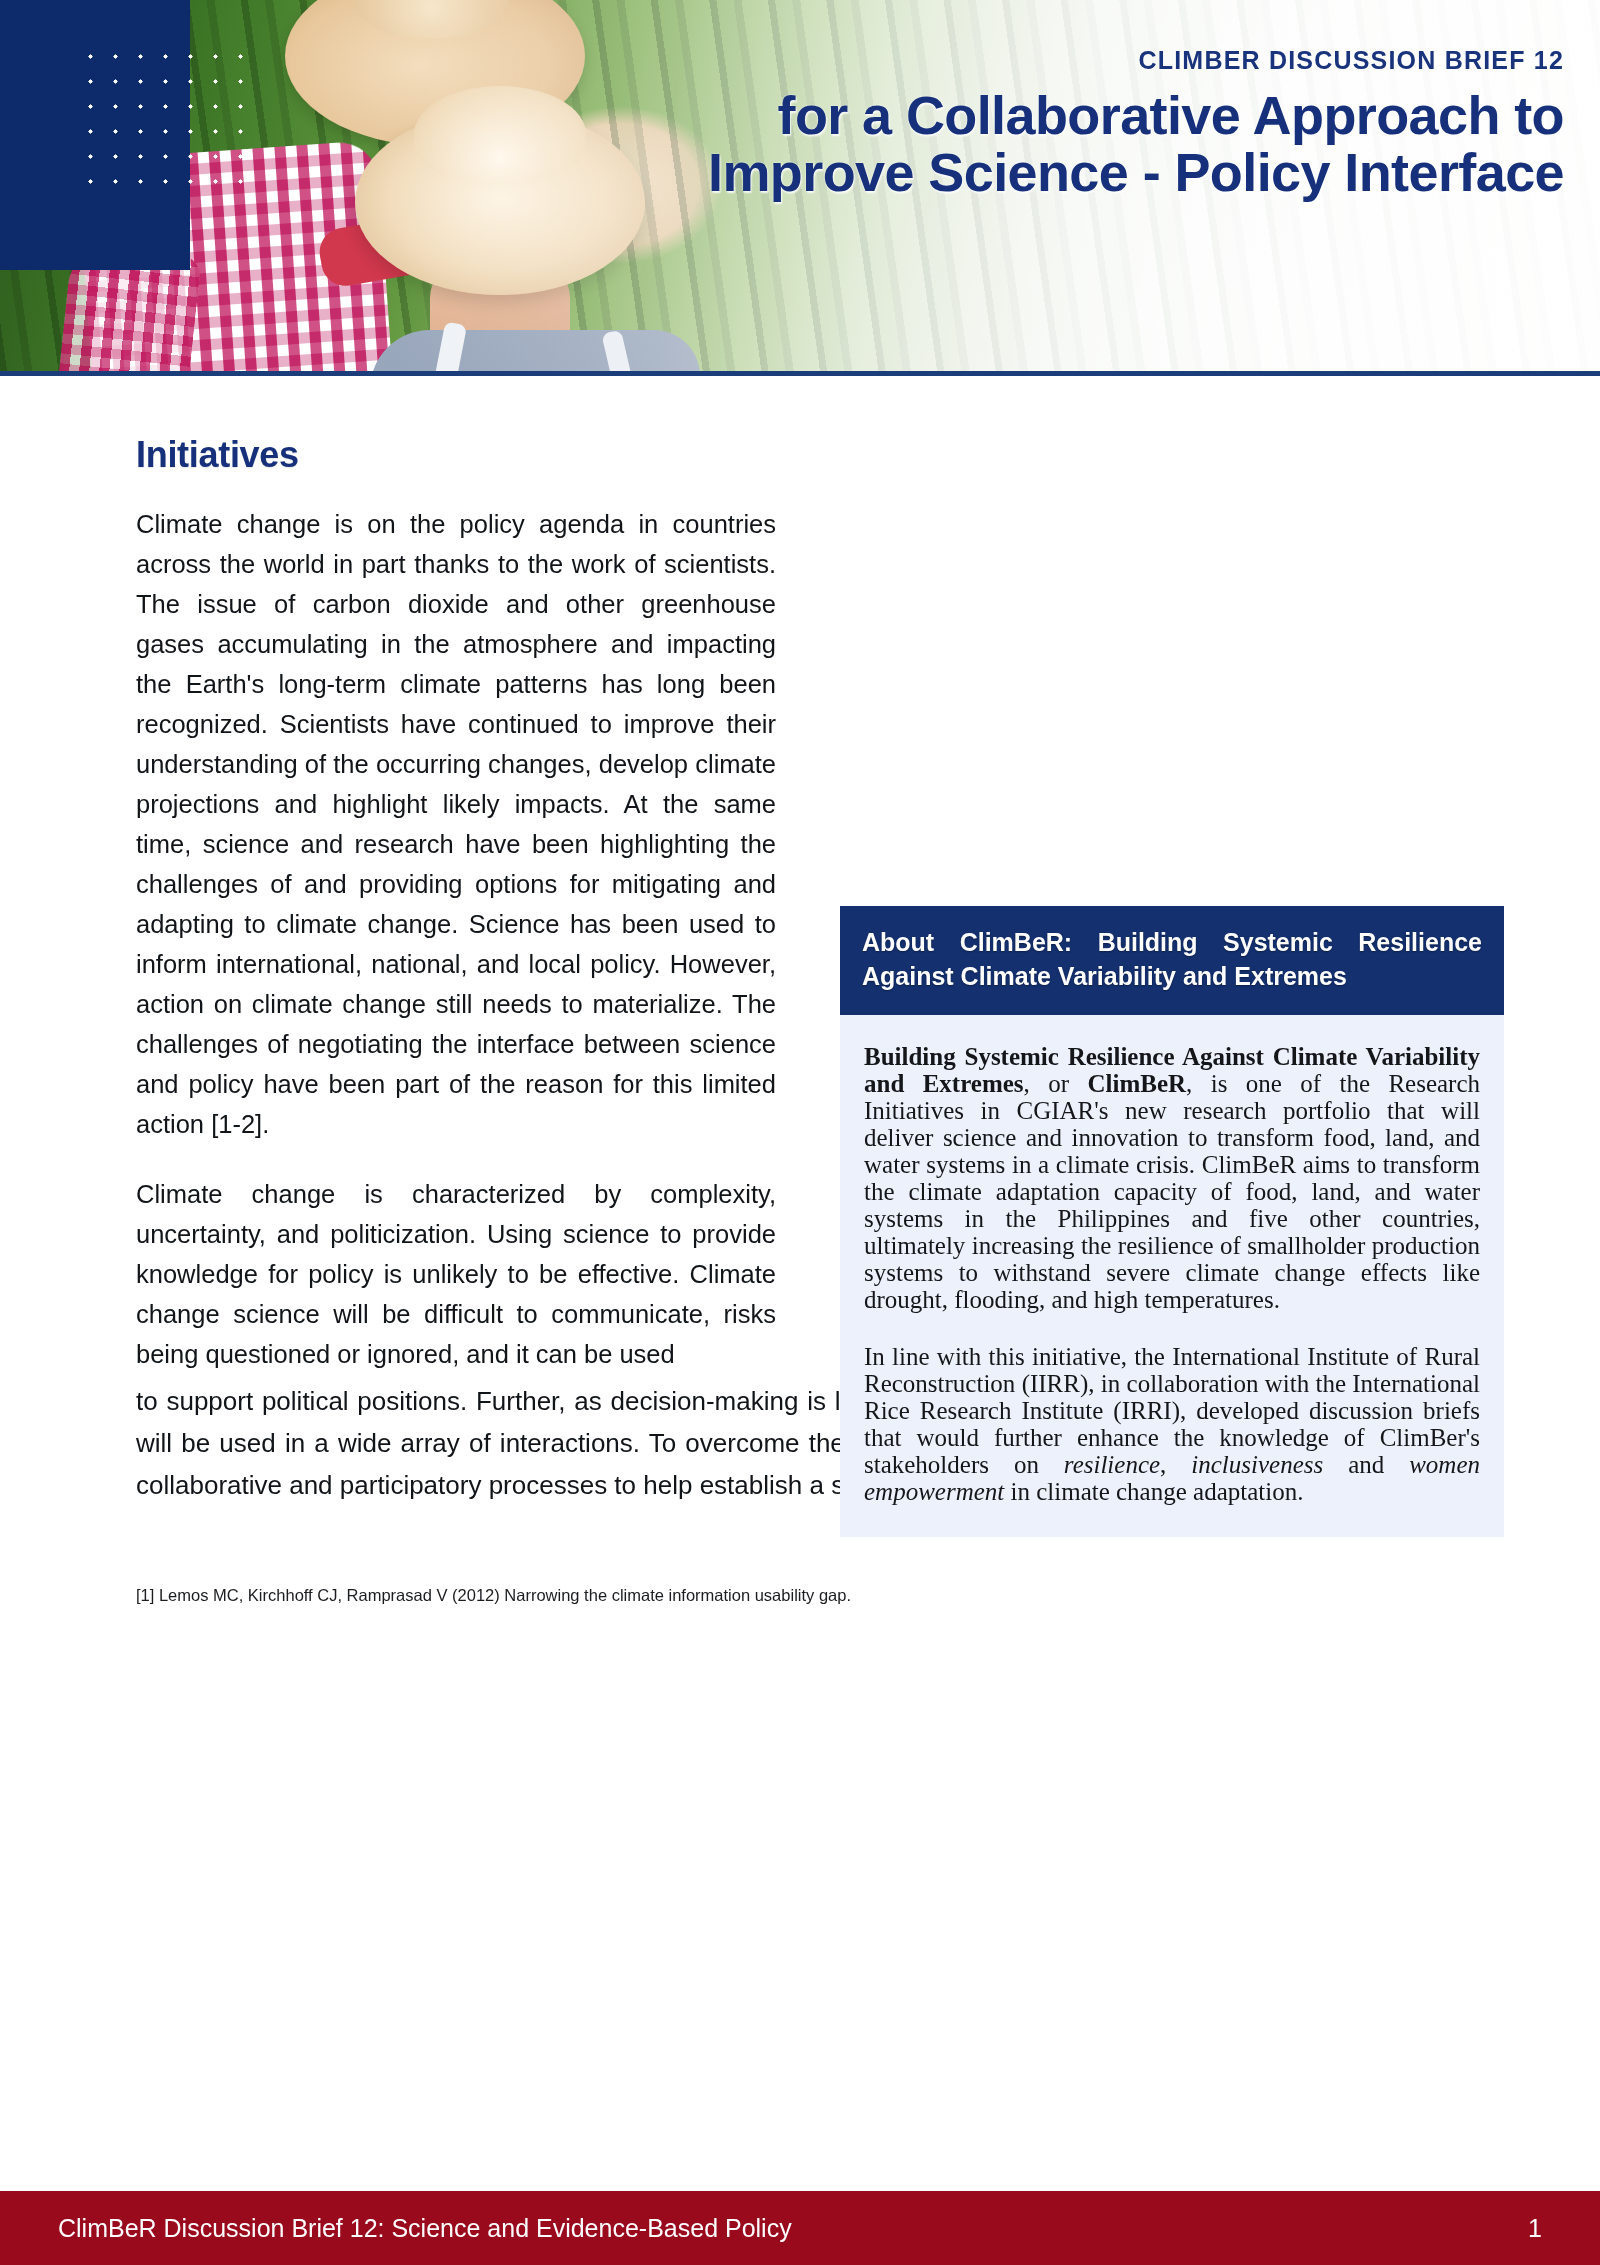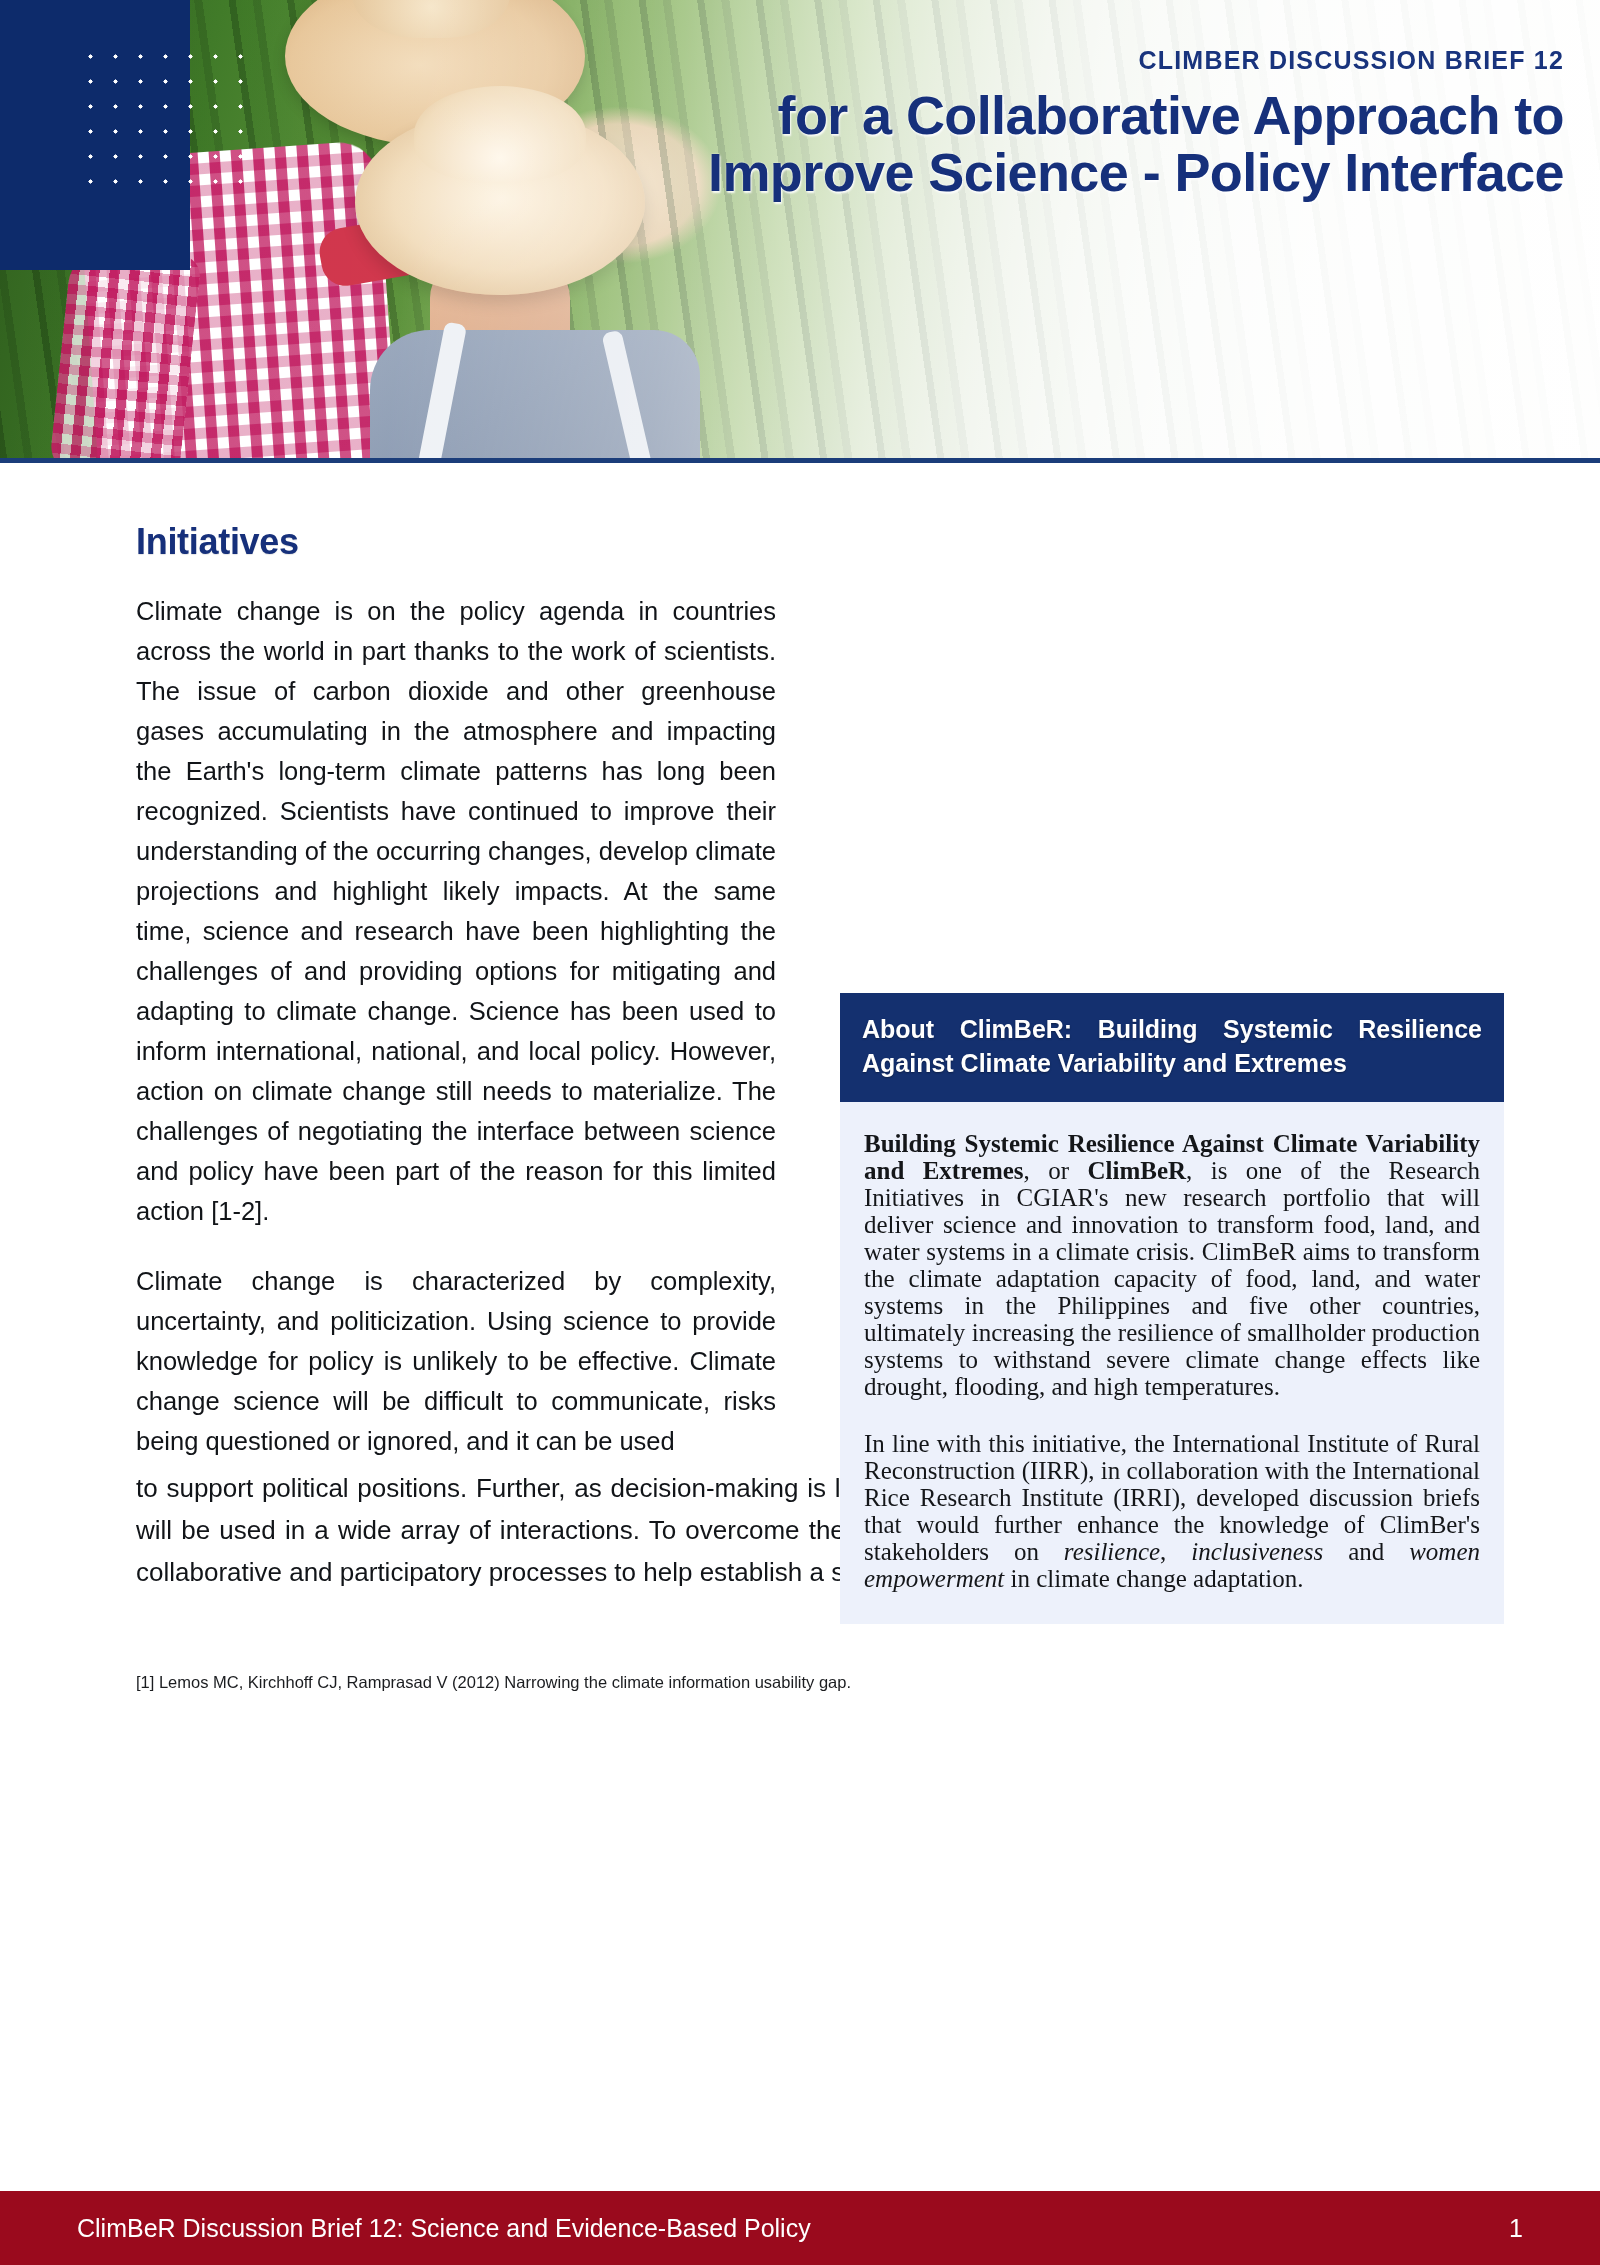--- a/index.html
+++ b/index.html
@@ -8,21 +8,21 @@
     font-family:"Liberation Sans", sans-serif;
     background:#ffffff;
     position:relative;
     overflow:hidden;
   }
 
   
   .header {
     position:relative;
     width:1600px;
-    height:463px;
+    height:376px;
     overflow:hidden;
     border-bottom:5px solid #1b3d7a;
   }
   
   .photo {
     position:absolute; inset:0;
     background:
       radial-gradient(ellipse 150px 120px at 470px 60px, #e7c9a6 0%, #dcb68c 55%, rgba(220,182,140,0) 72%),
       radial-gradient(ellipse 135px 105px at 620px 185px, #f0ddc0 0%, #e4cba6 58%, rgba(228,203,166,0) 75%),
       linear-gradient(105deg,#2f5c1e 0%, #3f7a27 13%, #5b9239 26%, #7fae55 38%, #a7c784 50%, #cfdcc2 62%, #e8eee7 74%, #f4f5f3 85%, #fbfbfa 100%);
@@ -210,21 +210,21 @@
     margin-top:76px;
     font-size:16.5px; line-height:27px; color:#1b1d20;
   }
 
   
   .footer {
     position:absolute; left:0; bottom:0;
     width:1600px; height:74px;
     background:#9a0a1d;
     display:flex; align-items:center;
-    padding:0 77px;
+    padding:0 58px;
     color:#ffffff;
   }
   .footer-title { font-size:25px; }
   .footer-page { margin-left:auto; font-size:25px; }
 </style>
 </head>
 <body>
 
 <div class="header">
   <div class="photo"></div>

